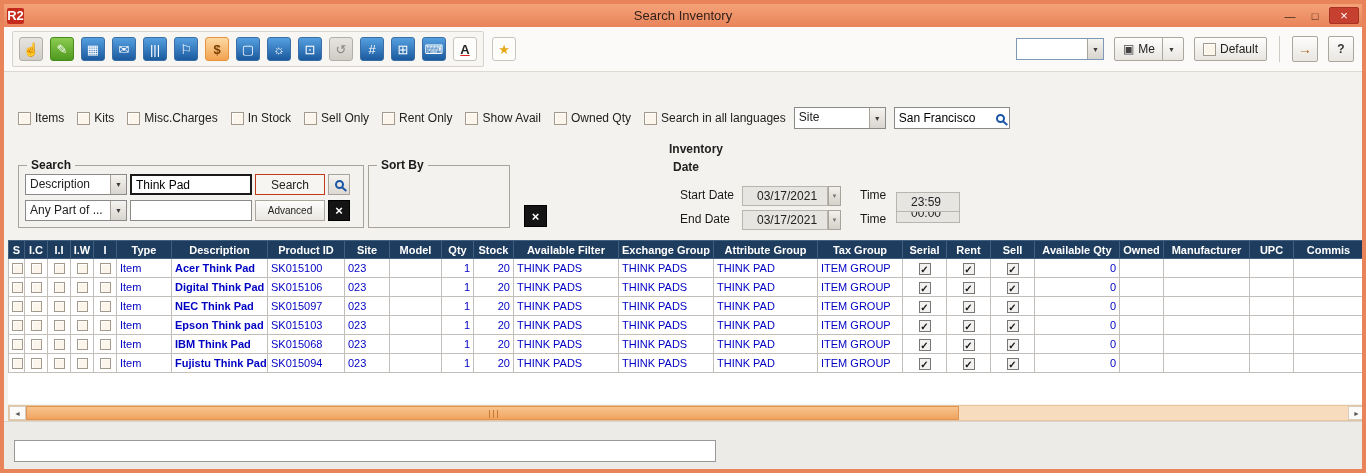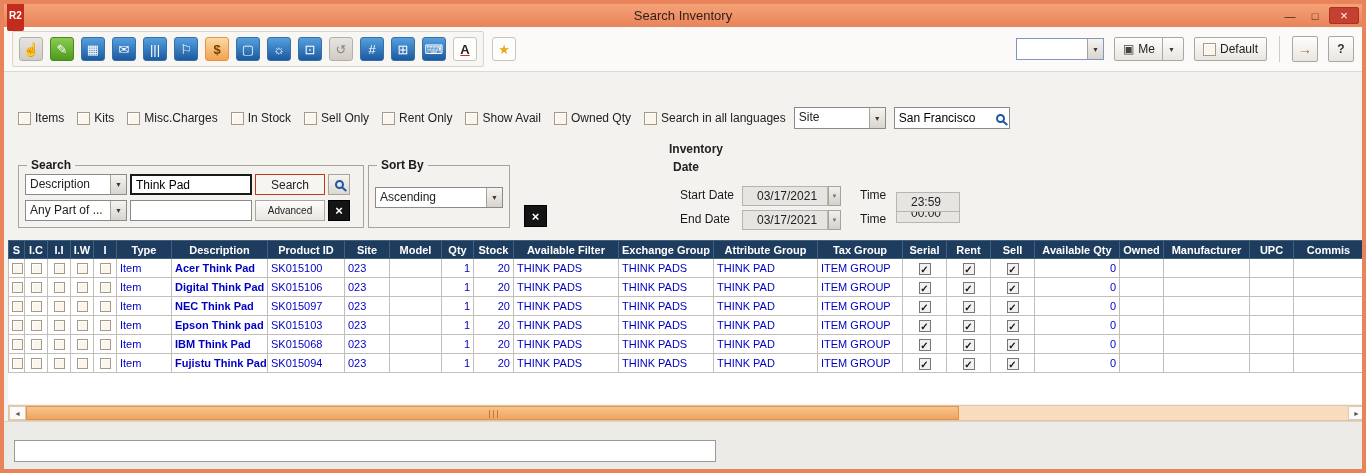--- a/index.html
+++ b/index.html
@@ -1,21 +1,21 @@
 <!DOCTYPE html>
 <html><head>
 <meta charset="utf-8">
 <style>
 * { margin:0; padding:0; box-sizing:border-box; }
 body { font-family:"Liberation Sans",sans-serif; font-size:12px; color:#222; background:#fff; }
 .window { position:relative; width:1366px; height:473px; border:4px solid #E8835A; background:#F4F2EF; overflow:hidden; }
 
 
 .titlebar { position:absolute; left:0; top:0; right:0; height:23px; background:linear-gradient(#F5A278,#E8835A); display:flex; align-items:center; padding:0 3px; }
-.logo { width:17px; height:31px; background:#C42B1C; color:#fff; font-size:10px; font-weight:bold; display:flex; align-items:center; justify-content:center; z-index:2; border-radius:2px; }
+.logo { width:17px; height:16px; background:#C42B1C; color:#fff; font-size:13px; font-weight:bold; display:flex; align-items:center; justify-content:center; z-index:2; border-radius:2px; }
 .title { position:absolute; left:0; right:0; text-align:center; font-size:13px; color:#33201a; }
 .winbtns { margin-left:auto; display:flex; align-items:center; gap:3px; z-index:2; }
 .winbtn { width:22px; height:17px; display:flex; align-items:center; justify-content:center; font-size:11px; color:#3A2418; }
 .winbtn.close { width:30px; background:#C5402F; color:#fff; border-radius:2px; border:1px solid #A83224; font-size:13px; }
 
 
 .toolbar { position:absolute; left:0; top:23px; right:0; height:45px; background:#FBFAF8; border-bottom:1px solid #DCD8D2; display:flex; align-items:center; padding:0 8px; }
 .tool-strip { display:flex; align-items:center; gap:3px; border:1px solid #D8D3CB; background:#F8F6F2; padding:3px 4px; border-radius:2px; }
 .tool-extra { display:flex; margin-left:6px; }
 .tool { width:28px; height:28px; display:flex; align-items:center; justify-content:center; }
@@ -257,26 +257,20 @@
         <span class="cbtn"></span>
       </div>
       <input class="txt" value="" style="">
       <div class="adv-btn">Advanced</div>
       <div class="xbtn">×</div>
     </div>
   </div>
 
   <div class="groupbox sort-gb">
     <span class="gb-label">Sort By</span>
-    <div class="gbrow">
-      <div class="combo sortc">
-        <span class="val">Ascending</span>
-        <span class="cbtn"></span>
-      </div>
-    </div>
   </div>
   <div class="xbtn sort-clear">×</div>
 
   <div class="invdate">
     <div class="inv-l1">Inventory</div>
     <div class="inv-l2">Date</div>
 
     <div class="id-label" style="left:30px; top:48px;">Start Date</div>
     <div class="gfield" style="left:92px; top:46px; width:86px;">03/17/2021</div>
     <div class="darrow" style="left:178px; top:46px;"></div>

